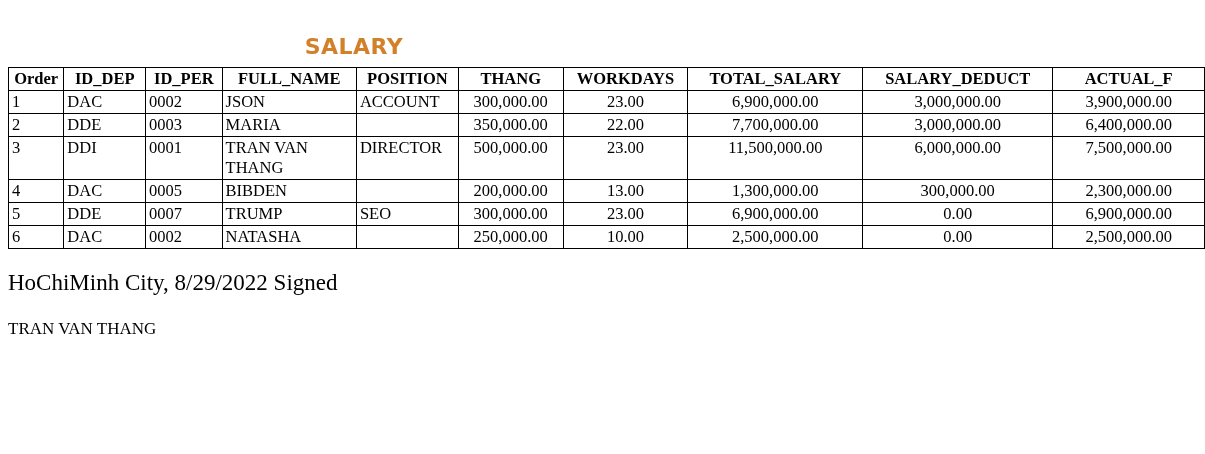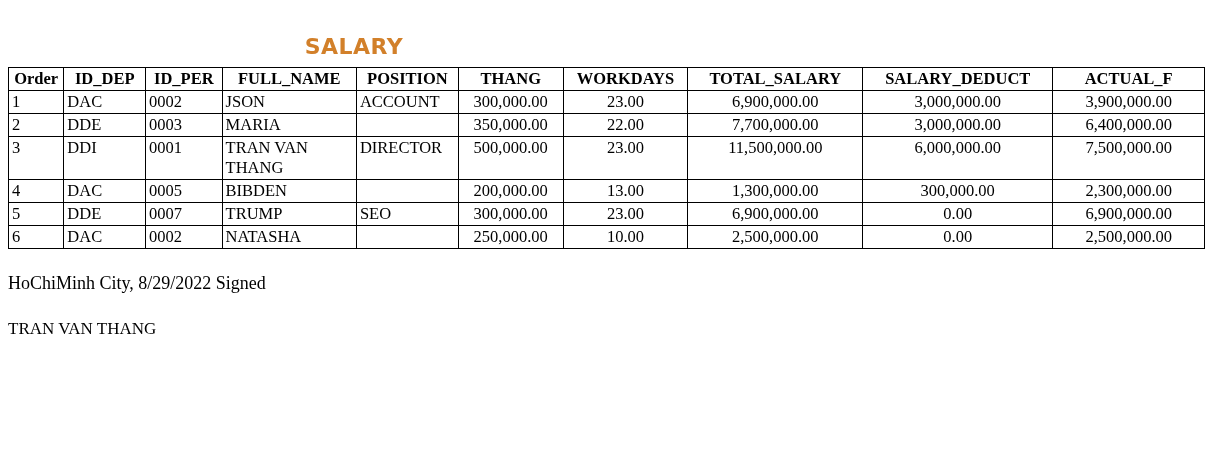--- a/index.html
+++ b/index.html
@@ -68,21 +68,21 @@
   .c-pos     { width: 104px; }
   .c-wage    { width: 108px; }
   .c-days    { width: 128px; }
   .c-total   { width: 180px; }
   .c-deduct  { width: 196px; }
   .c-actual  { width: 160px; }
   .footer {
     margin-left: 4px;
   }
   .sign-line {
-    font-size: 18px;
+    font-size: 23px;
     line-height: 20px;
     margin-top: 24px;
   }
   .sign-name {
     font-size: 17px;
     line-height: 20px;
     margin-top: 26px;
   }
 </style>
 </head>

